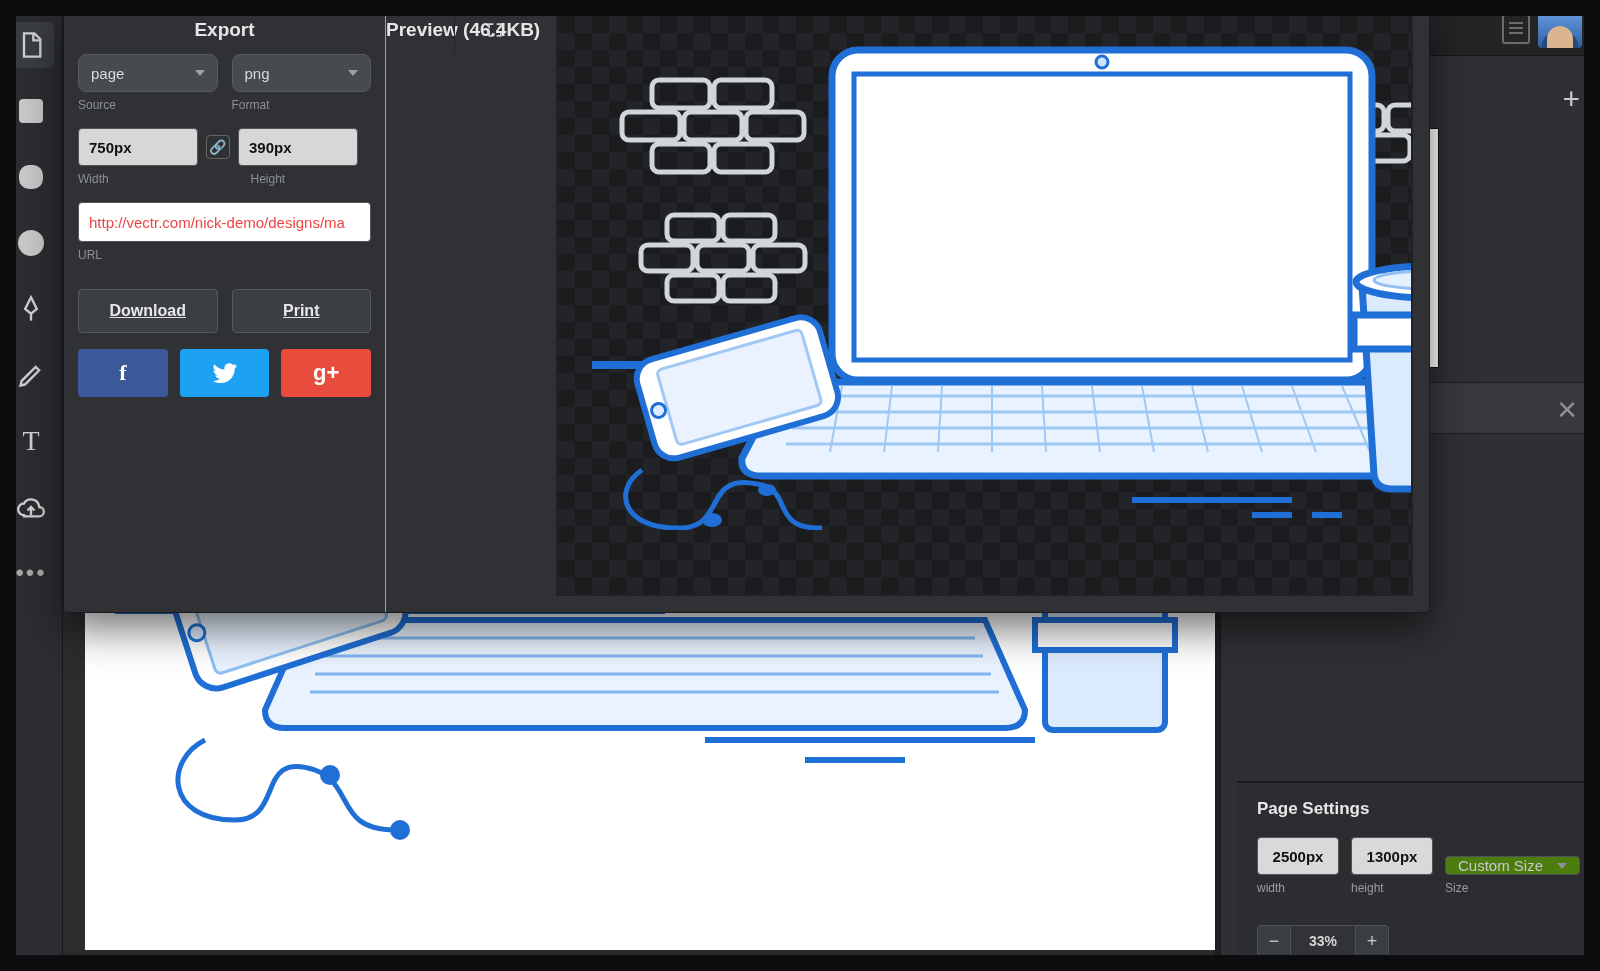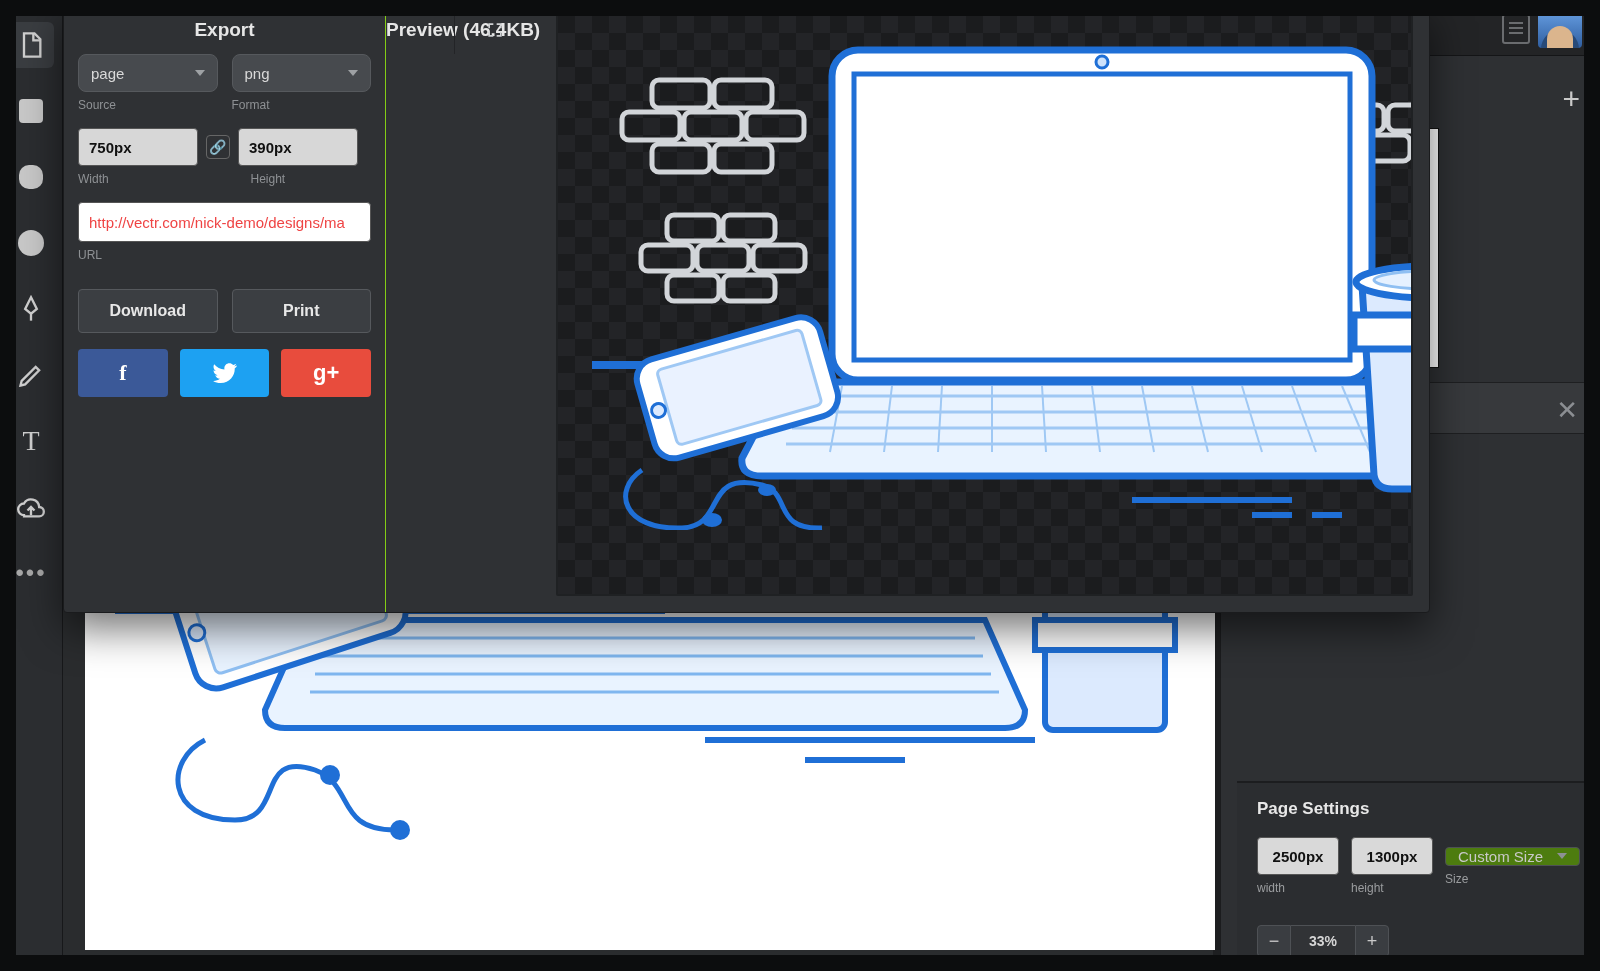--- a/index.html
+++ b/index.html
@@ -117,21 +117,21 @@
 .layer-row .x {
   position:absolute; right:22px; top:12px; font-size:26px; color:#8b8e92; cursor:pointer;
 }
 
 .page-settings {
   position:absolute; left:16px; right:0; bottom:0; height:190px;
   background:#2b2d30; border-top:2px solid #1c1d1f;
   padding:16px 20px;
 }
 .page-settings h3 { font-size:17px; font-weight:600; color:#e8e8e8; margin-bottom:18px;}
-.ps-row { display:flex; gap:12px; align-items:center;}
+.ps-row { display:flex; gap:12px; align-items:flex-end;}
 .ps-field { display:flex; flex-direction:column; }
 .ps-field input {
   width:82px; height:38px; background:#d9d9d9; border:1px solid #555; border-radius:4px;
   text-align:center; font-size:15px; font-weight:600; color:#111;
 }
 .ps-field label { font-size:12px; color:#9b9d9f; margin-top:6px;}
 .ps-select {
   flex:1; height:38px; background:#4d7c0f; border:1px solid #4e5155; border-radius:4px;
   display:flex; align-items:center; justify-content:space-between;
   padding:0 12px; color:#c9c9c9; font-size:15px; cursor:pointer;
@@ -189,21 +189,21 @@
   width:120px; height:38px; background:#d7d7d7; border:1px solid #555; border-radius:4px;
   font-size:15px; font-weight:600; color:#111; padding:0 10px;
 }
 .link-ic{
   width:24px;height:24px;border:1px solid #666;border-radius:4px;display:flex;align-items:center;justify-content:center;color:#888;font-size:14px;
 }
 .url-in{
   width:100%; height:40px; background:#fff; border:1px solid #555; border-radius:4px;
   font-size:15px; color:#ef4444; padding:0 10px; overflow:hidden; white-space:nowrap;
 }
-.btn-row{display:flex; gap:14px; margin-top:27px;}
+.btn-row{display:flex; gap:14px; margin-top:27px;text-decoration:underline;}
 .btn{
   flex:1; height:44px; background:#3b3e42; border:1px solid #56595d; border-radius:4px;
   color:#e8e8e8; font-size:16px; font-weight:700; cursor:pointer;
 }
 .soc-row{display:flex; gap:12px; margin-top:16px;}
 .soc{ flex:1; height:48px; border-radius:4px; display:flex;align-items:center;justify-content:center; cursor:pointer;}
 .soc.f{background:#3b5998;} .soc.t{background:#1da1f2;} .soc.g{background:#e84c3d;}
 .soc span{color:#fff;font-size:22px;font-weight:700;font-family:Georgia,serif;}
 
 .export-right{ flex:1; position:relative; display:flex; flex-direction:row;}

